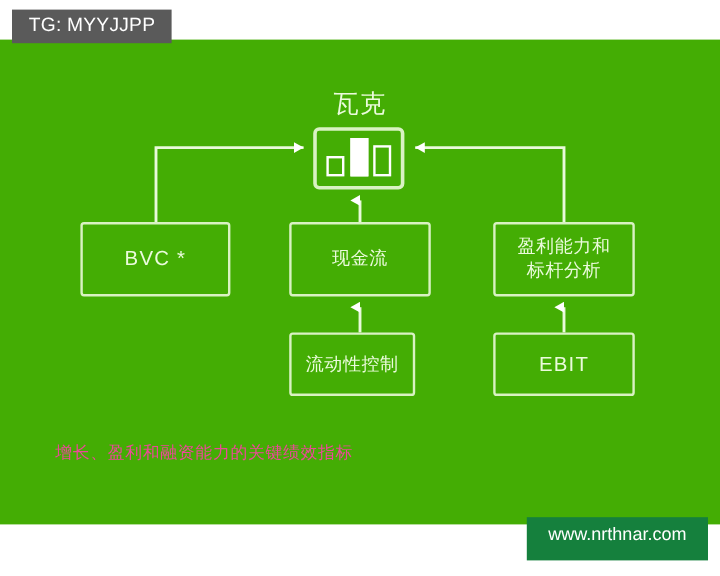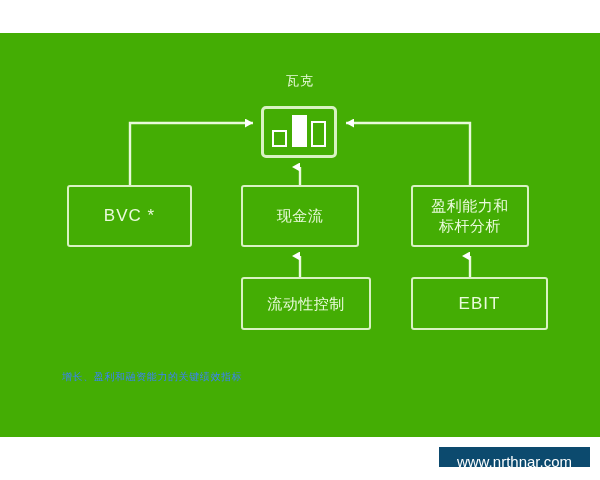--- a/index.html
+++ b/index.html
@@ -47,23 +47,23 @@
     letter-spacing: 0.2px;
     white-space: nowrap;
     z-index: 30;
   }
 
   
   .watermark {
     position: absolute;
     right: 10px;
     bottom: 13px;
-    height: 20px;
+    height: 36px;
     padding: 0 18px;
-    background: #0c4a6e;
+    background: #15803d;
     color: #ffffff;
     font-size: 15px;
     line-height: 30px;
     white-space: nowrap;
     z-index: 30;
   }
 
   
   .node {
     position: absolute;
@@ -84,21 +84,21 @@
     letter-spacing: 0.5px;
   }
   .node-label.latin {
     font-size: 17px;
     letter-spacing: 1px;
   }
 
   .node-top-label {
     position: absolute;
     color: #eafbdc;
-    font-size: 13px;
+    font-size: 21px;
     letter-spacing: 1px;
     text-align: center;
     z-index: 10;
   }
 
   
   .node-chart {
     position: absolute;
     left: 261px;
     top: 106px;
@@ -126,30 +126,30 @@
     width: 15px;
   }
   .bar-1 { height: 17px; }
   .bar-2 { height: 32px; background: #ffffff; }
   .bar-3 { height: 26px; }
 
   
   .node-bvc        { left: 67px;  top: 185px; width: 125px; height: 62px; }
   .node-cashflow   { left: 241px; top: 185px; width: 118px; height: 62px; }
   .node-profit     { left: 411px; top: 185px; width: 118px; height: 62px; }
-  .node-liquidity  { left: 241px; top: 277px; width: 130px; height: 53px; }
-  .node-ebit       { left: 411px; top: 277px; width: 137px; height: 53px; }
+  .node-liquidity  { left: 241px; top: 277px; width: 105px; height: 53px; }
+  .node-ebit       { left: 411px; top: 277px; width: 118px; height: 53px; }
 
   
   .footer-note {
     position: absolute;
-    left: 62px;
+    left: 46px;
     top: 366px;
-    color: #3b82f6;
-    font-size: 10px;
+    color: #ec4899;
+    font-size: 14px;
     line-height: 22px;
     letter-spacing: 0.6px;
     z-index: 10;
   }
   .footer-note div { white-space: nowrap; }
 
   svg.connectors {
     position: absolute;
     left: 0;
     top: 0;
@@ -221,16 +221,17 @@
   </div>
 
   <div class="node node-ebit">
     <span class="node-label latin">EBIT</span>
   </div>
 
   <div class="footer-note">
     <div>增长、盈利和融资能力的关键绩效指标</div>
   </div>
 
+  <div class="tag-badge">TG: MYYJJPP</div>
 
   <div class="watermark">www.nrthnar.com</div>
 
 </div>
 
 </body></html>

